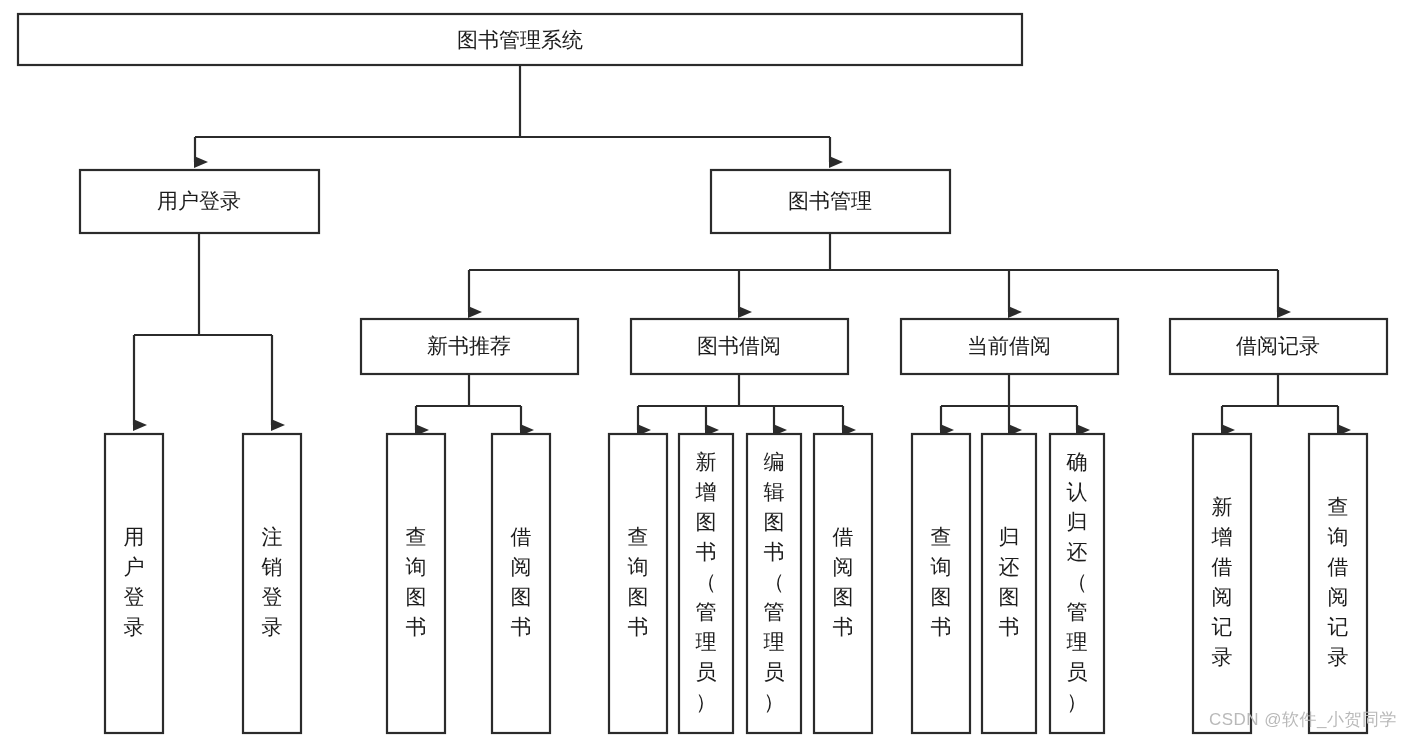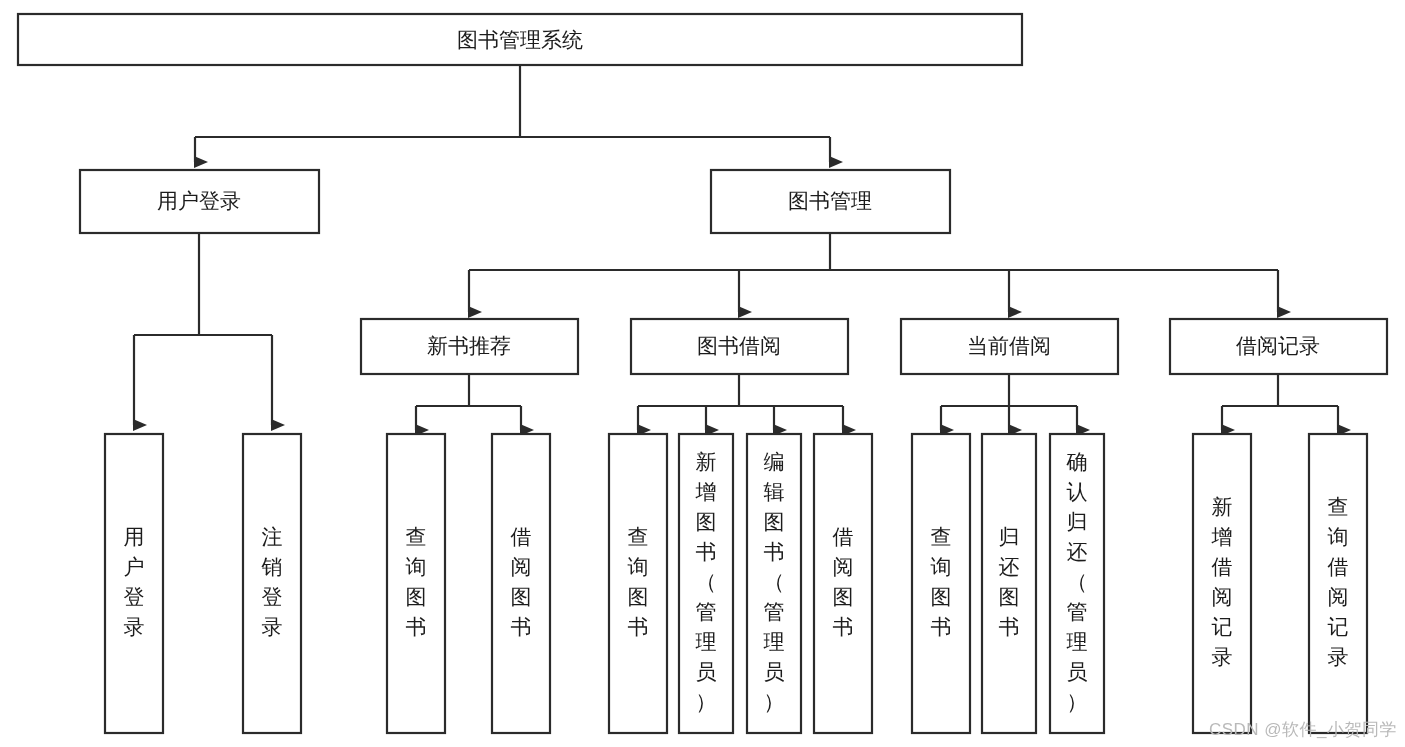--- a/index.html
+++ b/index.html
@@ -15,21 +15,21 @@
     font-size:21px;fill:#1c1c1c;
     dominant-baseline:middle;text-anchor:middle;
   }
   .node-label-v{
     font-family:"Liberation Sans","DejaVu Sans",sans-serif;
     font-size:21px;fill:#1c1c1c;
     dominant-baseline:middle;text-anchor:middle;
   }
   .edge{stroke:#2b2b2b;stroke-width:2.2;fill:none;}
   .watermark{
-    position:absolute;right:8px;bottom:6px;
+    position:absolute;right:8px;bottom:16px;
     font-family:"Liberation Sans","DejaVu Sans",sans-serif;
     font-size:17px;color:#b9b9b9;white-space:nowrap;
     pointer-events:none;letter-spacing:.5px;
   }
 </style>
 </head>
 <body>
 
 <svg id="diagram" viewBox="0 0 1405 747">
 

